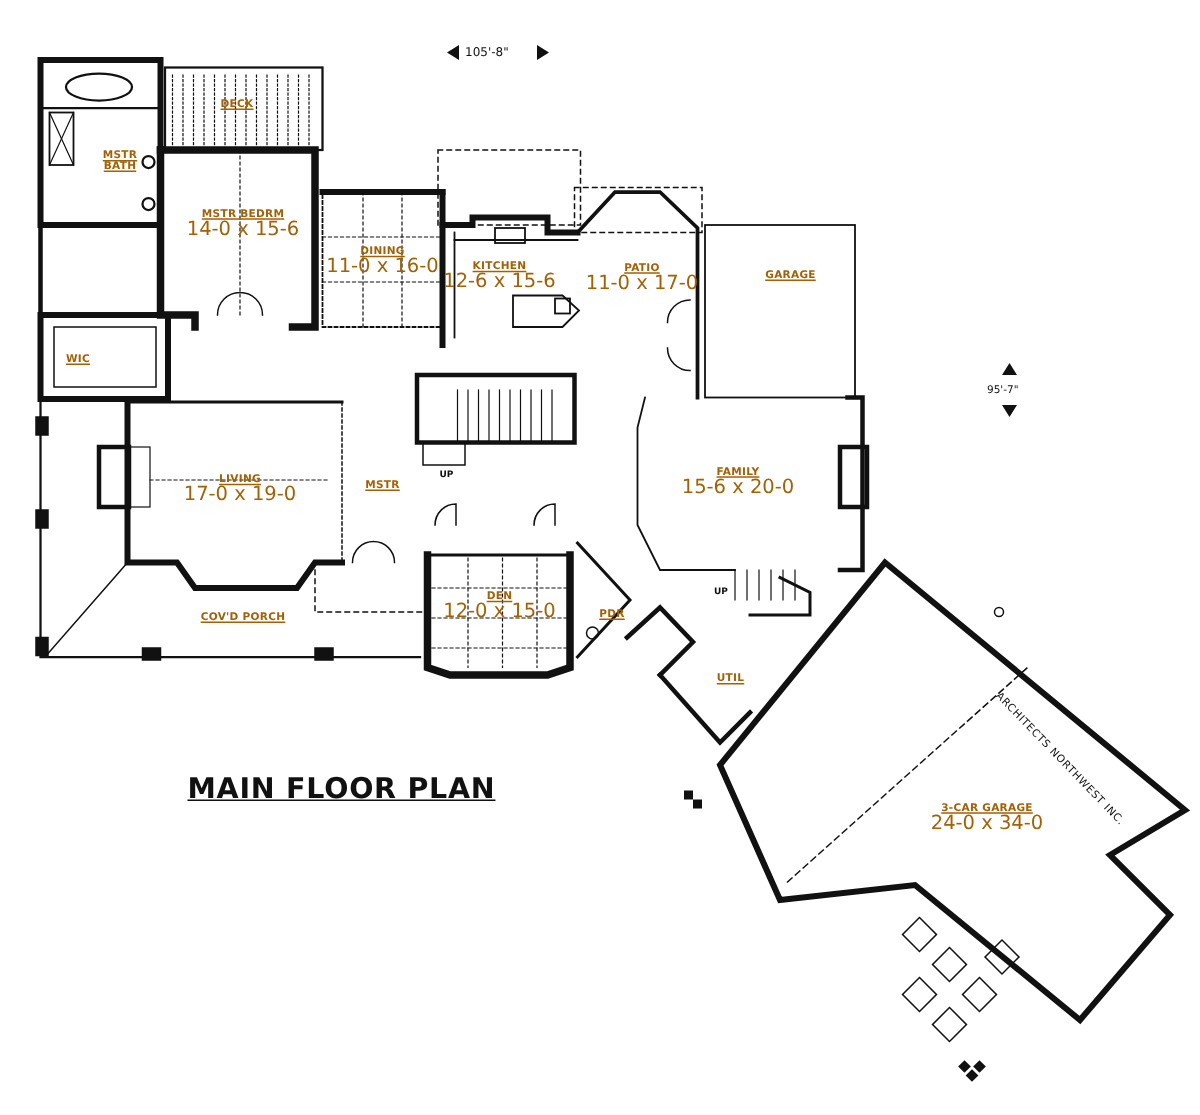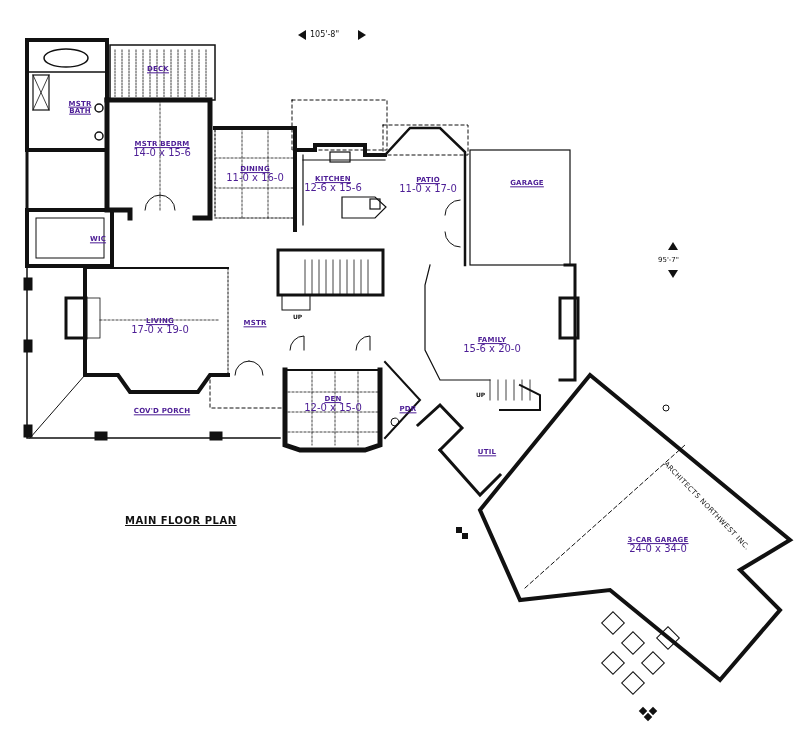--- a/index.html
+++ b/index.html
@@ -1,21 +1,21 @@
 <!DOCTYPE html>
 <html><head>
 <meta charset="utf-8">
 <style>
   html, body { margin:0; padding:0; background:#ffffff; }
   body { width:800px; height:743px; position:relative; overflow:hidden; font-family:"DejaVu Sans", sans-serif; color:#111; }
   svg.plan { position:absolute; left:0; top:0; width:800px; height:743px; }
-  .lbl { position:absolute; text-align:center; font-family:"DejaVu Sans", sans-serif; line-height:1.05; color:#4c1d95; transform:translate(-50%,-50%); white-space:nowrap; }
+  .lbl { position:absolute; text-align:center; font-family:"DejaVu Sans", sans-serif; line-height:1.05; color:#a16207; transform:translate(-50%,-50%); white-space:nowrap; }
   .lbl .name { display:block; font-size:7px; font-weight:bold; text-decoration:underline; letter-spacing:0.2px; }
-  .lbl .dim { display:block; font-size:10px; }
-  .title { position:absolute; left:125px; top:515px; font-size:10px; font-weight:bold; text-decoration:underline; letter-spacing:0.5px; font-family:"DejaVu Sans", sans-serif; }
+  .lbl .dim { display:block; font-size:13px; }
+  .title { position:absolute; left:125px; top:515px; font-size:19px; font-weight:bold; text-decoration:underline; letter-spacing:0.5px; font-family:"DejaVu Sans", sans-serif; }
   .dimlbl { position:absolute; font-size:8px; font-family:"DejaVu Sans", sans-serif; }
   .credit { position:absolute; left:668px; top:460px; font-size:7px; transform:rotate(46deg); transform-origin:left top; white-space:nowrap; letter-spacing:0.5px; }
   .up { position:absolute; font-size:6px; font-weight:bold; }
 </style>
 </head>
 <body>
 
 <svg class="plan" viewBox="0 0 800 743">
   <g fill="none" stroke="#111" stroke-linecap="square">
 
@@ -177,21 +177,21 @@
 <div class="lbl" style="left:158px;top:70px;">
     <span class="name">DECK</span>
   </div>
 <div class="lbl" style="left:80px;top:108px;">
     <span class="name" style="white-space:normal;width:30px;">MSTR BATH</span>
   </div>
 <div class="lbl" style="left:162px;top:150px;">
     <span class="name">MSTR BEDRM</span>
     <span class="dim">14-0 x 15-6</span>
   </div>
-<div class="lbl" style="left:52px;top:240px;margin-left:46px;">
+<div class="lbl" style="left:52px;top:240px;">
     <span class="name">WIC</span>
   </div>
 <div class="lbl" style="left:255px;top:175px;">
     <span class="name">DINING</span>
     <span class="dim">11-0 x 16-0</span>
   </div>
 <div class="lbl" style="left:333px;top:185px;">
     <span class="name">KITCHEN</span>
     <span class="dim">12-6 x 15-6</span>
   </div>
@@ -202,21 +202,21 @@
 <div class="lbl" style="left:527px;top:184px;">
     <span class="name">GARAGE</span>
   </div>
 <div class="lbl" style="left:160px;top:327px;">
     <span class="name">LIVING</span>
     <span class="dim">17-0 x 19-0</span>
   </div>
 <div class="lbl" style="left:255px;top:324px;">
     <span class="name">MSTR</span>
   </div>
-<div class="lbl" style="left:492px;top:322px;margin-top:24px;">
+<div class="lbl" style="left:492px;top:322px;">
     <span class="name">FAMILY</span>
     <span class="dim">15-6 x 20-0</span>
   </div>
 <div class="lbl" style="left:162px;top:412px;">
     <span class="name">COV'D PORCH</span>
   </div>
 <div class="lbl" style="left:333px;top:405px;">
     <span class="name">DEN</span>
     <span class="dim">12-0 x 15-0</span>
   </div>

